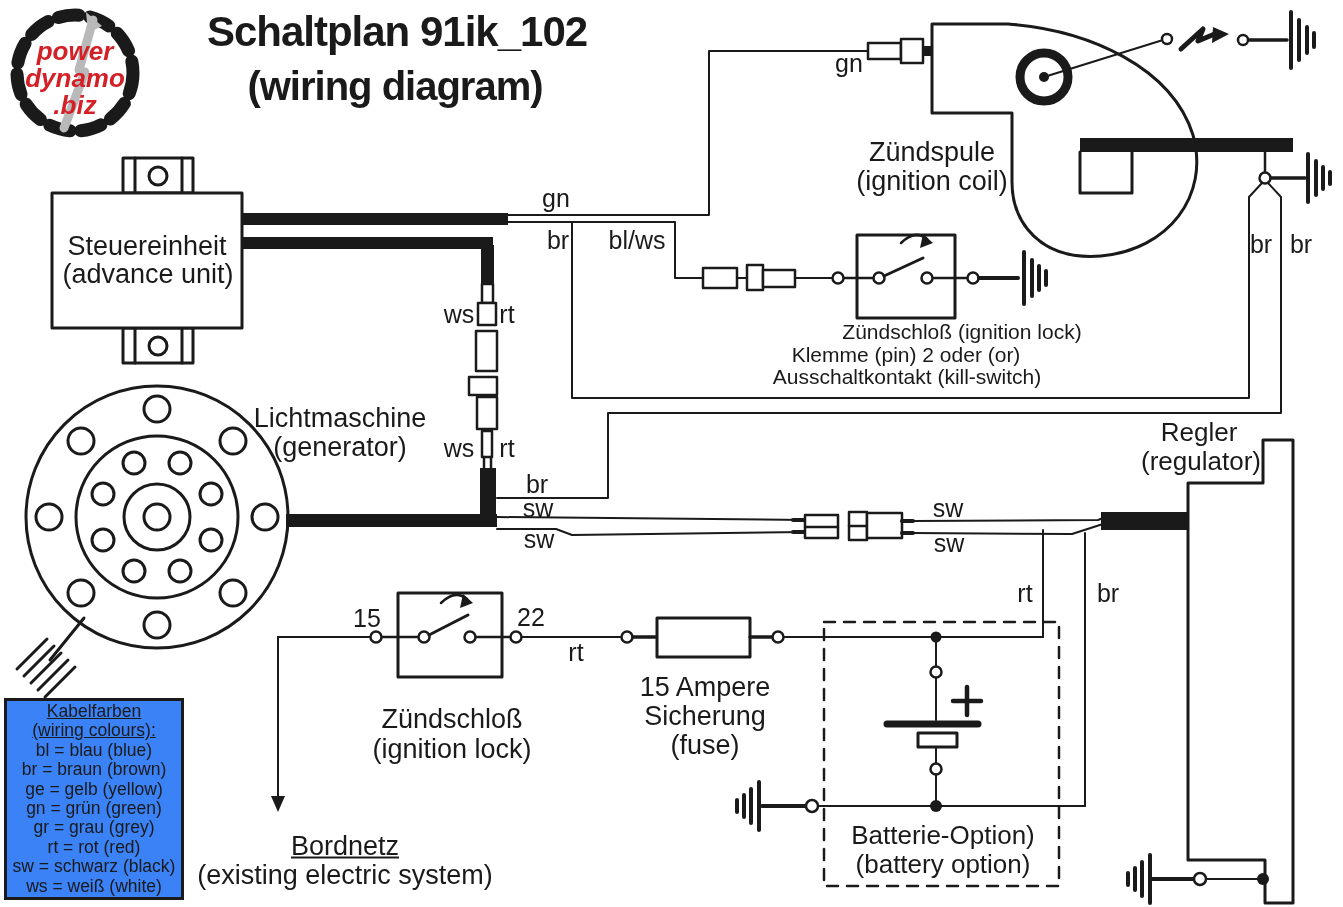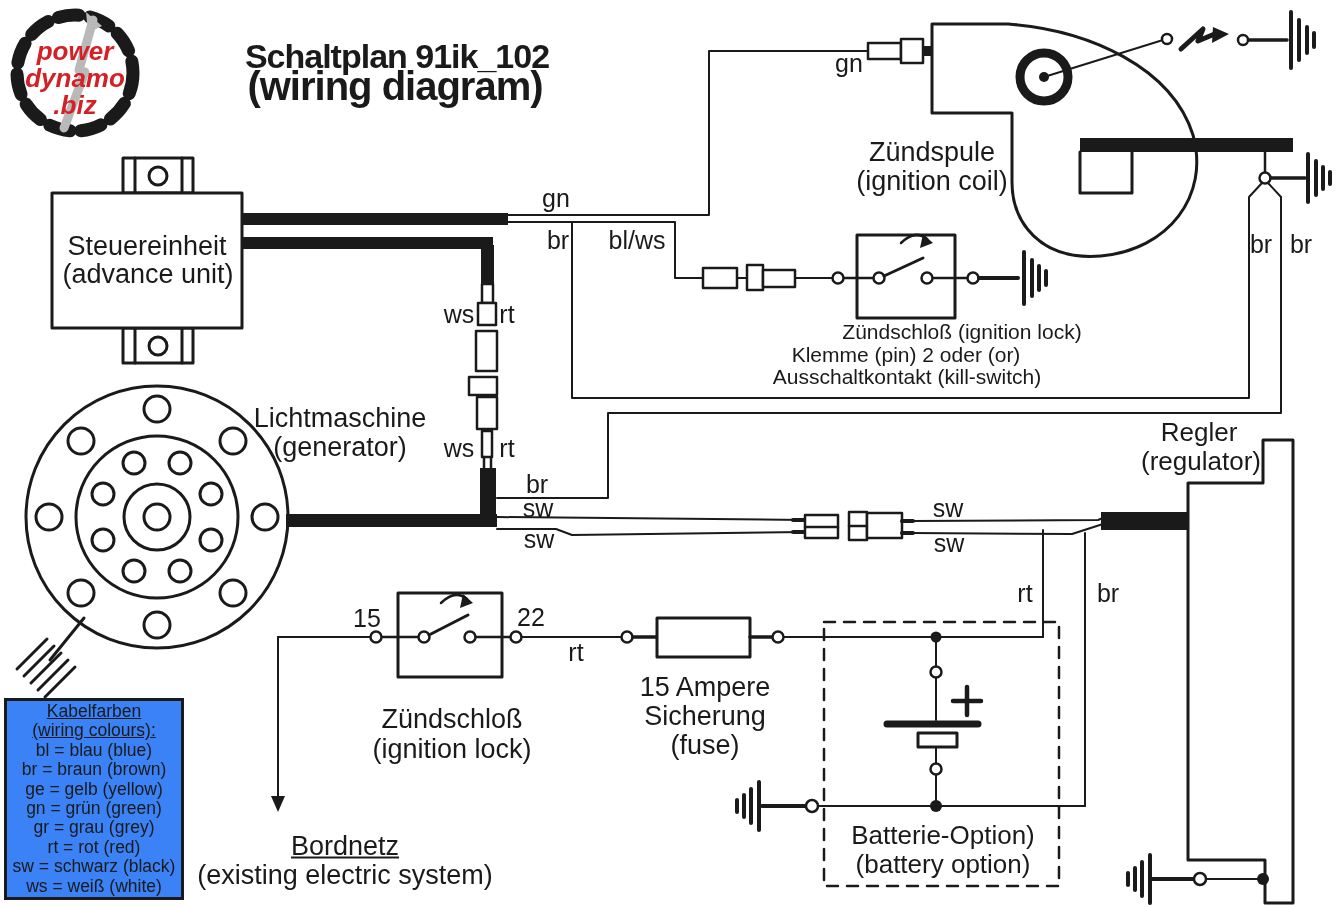--- a/index.html
+++ b/index.html
@@ -259,21 +259,21 @@
     <line x1="762" y1="806" x2="805" y2="806" stroke-width="4"></line>
   </g>
   <g stroke-width="4">
     <line x1="759" y1="782" x2="759" y2="830"></line>
         <line x1="751" y1="789" x2="751" y2="823"></line>
     <line x1="744" y1="795" x2="744" y2="817"></line>
         <line x1="737" y1="800" x2="737" y2="812"></line>
   </g>
 </svg>
 
-<span class="lbl title" style="left:397px;top:56px;font-size:34px;">Schaltplan 91ik_102</span>
+<span class="lbl title" style="left:397px;top:32px;font-size:42px;">Schaltplan 91ik_102</span>
 <span class="lbl title" style="left:395px;top:86px;font-size:40px;">(wiring diagram)</span>
 
 <div id="logo-text">
   <div>power</div>
   <div>dynamo</div>
   <div>.biz</div>
 </div>
 
 <span class="lbl c27" style="left:147px;top:246px;">Steuereinheit</span>
 <span class="lbl c27" style="left:148px;top:274px;">(advance unit)</span>

